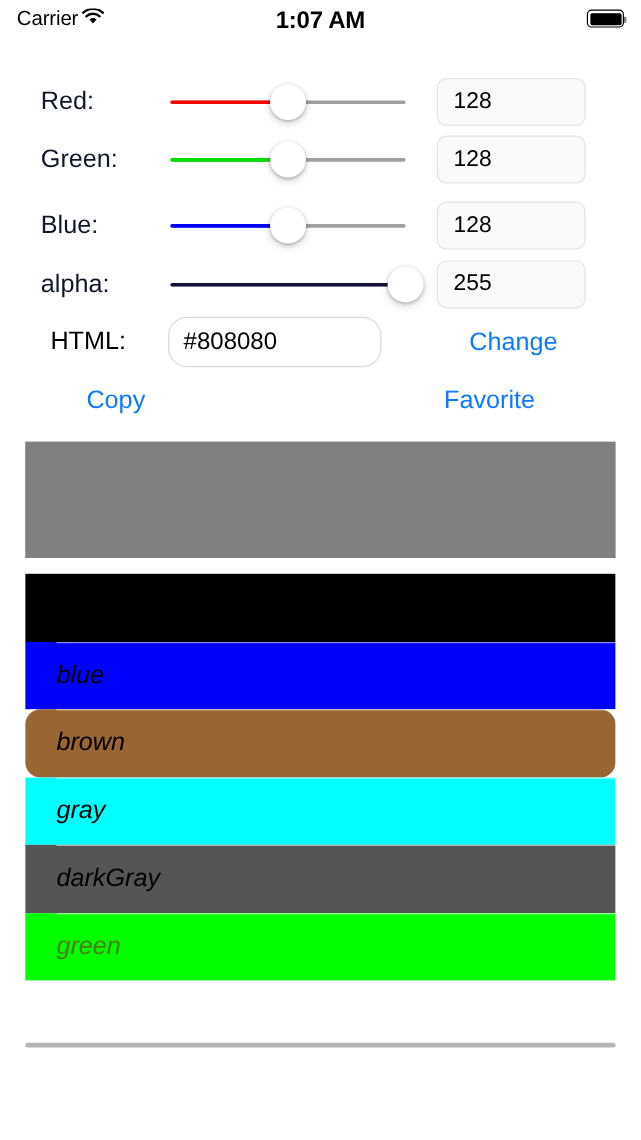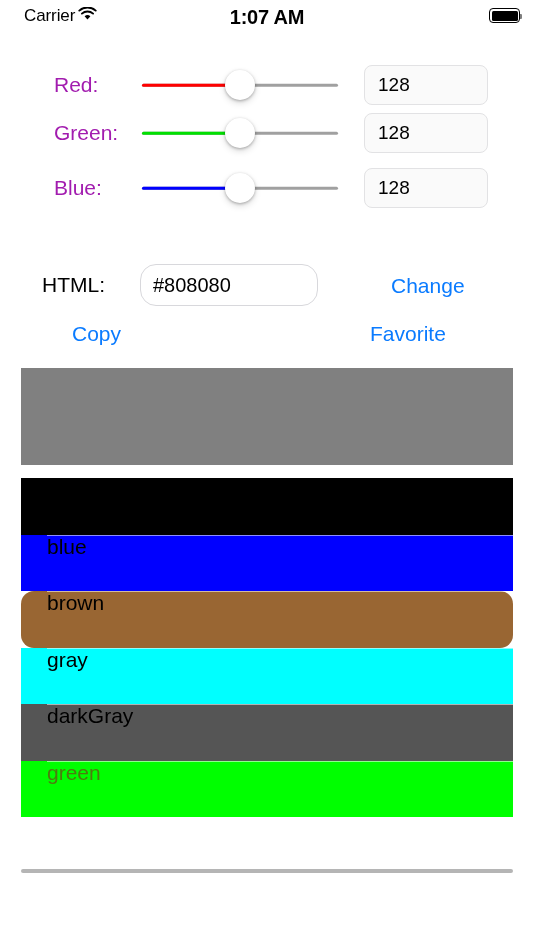--- a/index.html
+++ b/index.html
@@ -18,21 +18,21 @@
   }
 
   
   .statusbar {
     position: absolute;
     top: 0; left: 0;
     width: 534px; height: 32px;
   }
   .sb-left {
     position: absolute;
-    left: 24px; top: 6px;
+    left: 14px; top: 6px;
     display: flex; align-items: center; gap: 3px;
   }
   .sb-carrier {
     font-size: 17px;
     color: #000;
     letter-spacing: -0.1px;
   }
   .sb-wifi { display: block; }
   .sb-time {
     position: absolute;
@@ -67,25 +67,25 @@
 
   
   .slider-row {
     position: absolute;
     left: 0;
     width: 534px;
     height: 48px;
   }
   .chan-label {
     position: absolute;
-    left: 54px;
+    left: 34px;
     top: 50%;
     transform: translateY(-50%);
     font-size: 21px;
-    color: #a21caf;
+    color: #0f172a;
     white-space: nowrap;
   }
   .slider {
     position: absolute;
     left: 142px;
     top: 50%;
     transform: translateY(-50%);
     width: 196px;
     height: 32px;
   }
@@ -186,21 +186,22 @@
     position: absolute;
     left: 21px; top: 478px;
     width: 492px; height: 395px;
     overflow: hidden;
   }
   .color-row {
     position: relative;
     width: 100%;
     height: 56.5px;
     display: flex;
-    align-items: flex-start;
+    align-items: center;
+    font-style: italic;
   }
   .color-row + .color-row::before {
     content: "";
     position: absolute;
     left: 26px; right: 0; top: 0;
     height: 1px;
     background: rgba(255,255,255,.55);
   }
   .color-name {
     font-size: 21px;
@@ -262,20 +263,29 @@
   <div class="slider-row" style="top:164px">
     <span class="chan-label">Blue:</span>
     <div class="slider">
       <div class="track"></div>
       <div class="track-fill" style="width:50%;background:#0000ff"></div>
       <div class="thumb" style="left:50%"></div>
     </div>
     <div class="num-field">128</div>
   </div>
 
+  <div class="slider-row" style="top:213px">
+    <span class="chan-label">alpha:</span>
+    <div class="slider">
+      <div class="track"></div>
+      <div class="track-fill" style="width:100%;background:#141438"></div>
+      <div class="thumb" style="left:100%"></div>
+    </div>
+    <div class="num-field">255</div>
+  </div>
 
   <div class="html-row">
     <span class="html-label">HTML:</span>
     <div class="html-field" placeholder="#RRGGBB">#808080</div>
   </div>
 
   <button class="link-btn btn-change">Change</button>
   <button class="link-btn btn-copy">Copy</button>
   <button class="link-btn btn-fav">Favorite</button>
 

